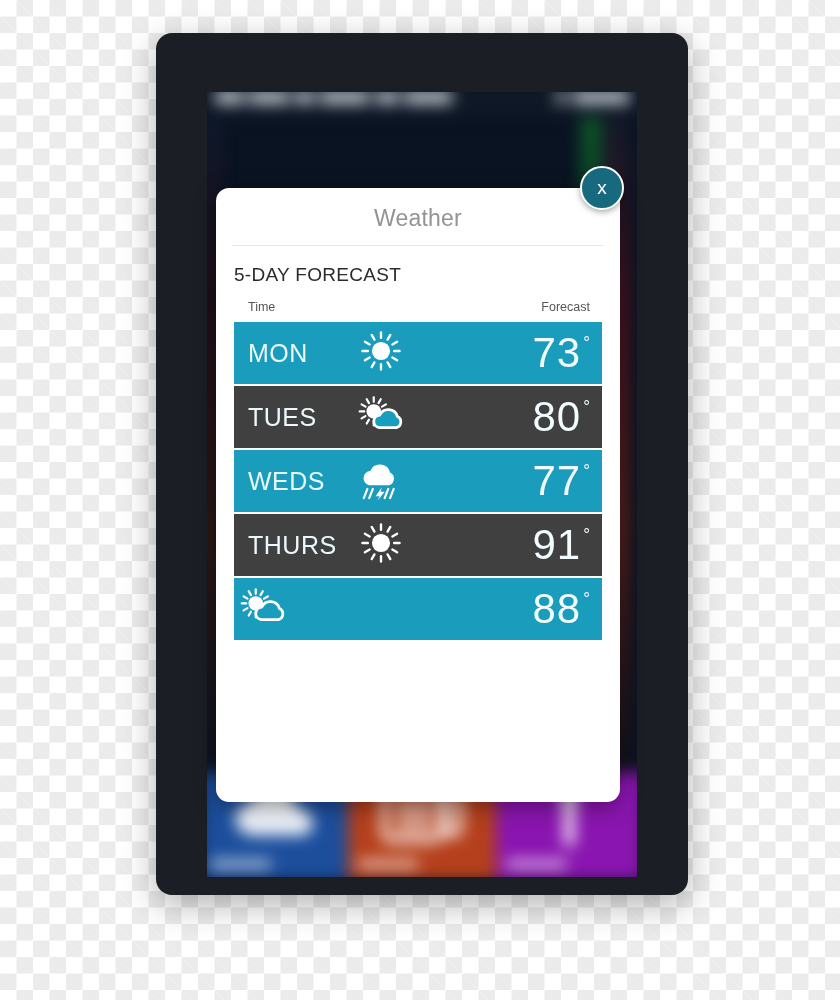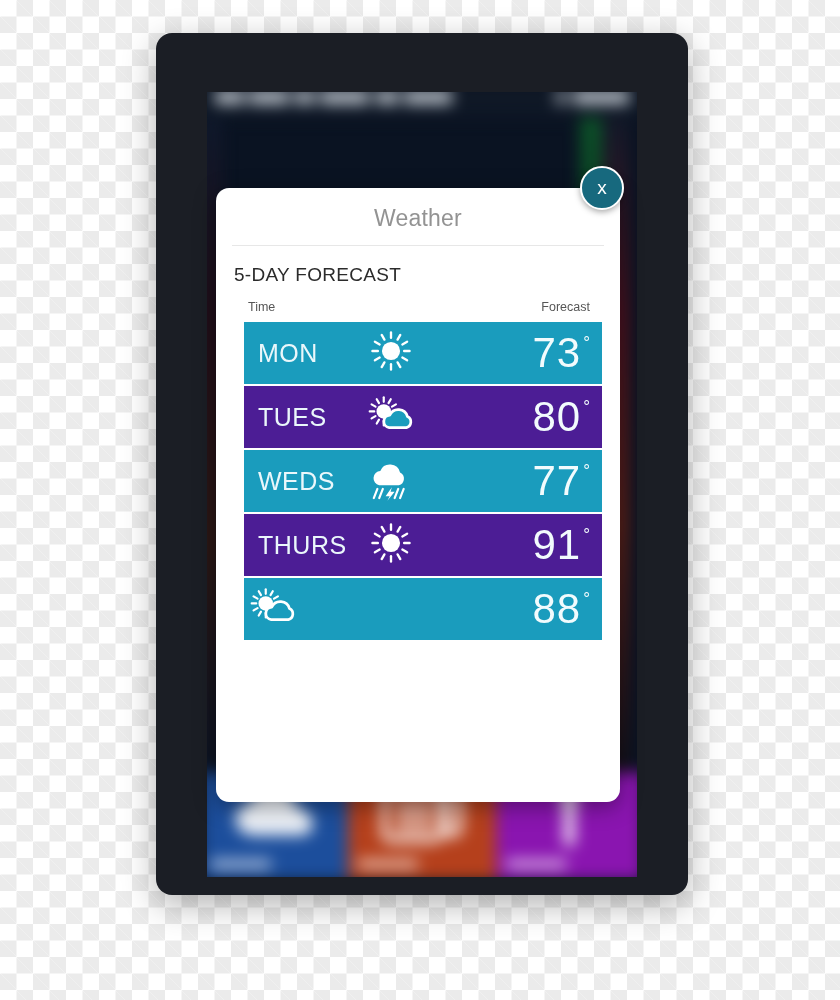--- a/index.html
+++ b/index.html
@@ -177,31 +177,31 @@
   .col-headers {
     display: flex;
     justify-content: space-between;
     margin: 14px 12px 8px 14px;
     font-size: 12.5px;
     color: #565656;
     text-align: center;
   }
 
   
-  .forecast-list { display: flex; flex-direction: column; gap: 2px; margin-left: 10px; }
+  .forecast-list { display: flex; flex-direction: column; gap: 2px; }
 
   .forecast-row {
     position: relative;
     height: 62px;
     display: flex;
     align-items: center;
     color: #ffffff;
   }
   .forecast-row.light { background: #1a9cbd; }
-  .forecast-row.dark  { background: #4c1d95; }
+  .forecast-row.dark  { background: #404040; }
 
   .day-label {
     width: 118px;
     padding-left: 14px;
     font-size: 25px;
     font-weight: 300;
     letter-spacing: 0.5px;
     color: #eaf7fb;
     box-sizing: border-box;
   }

